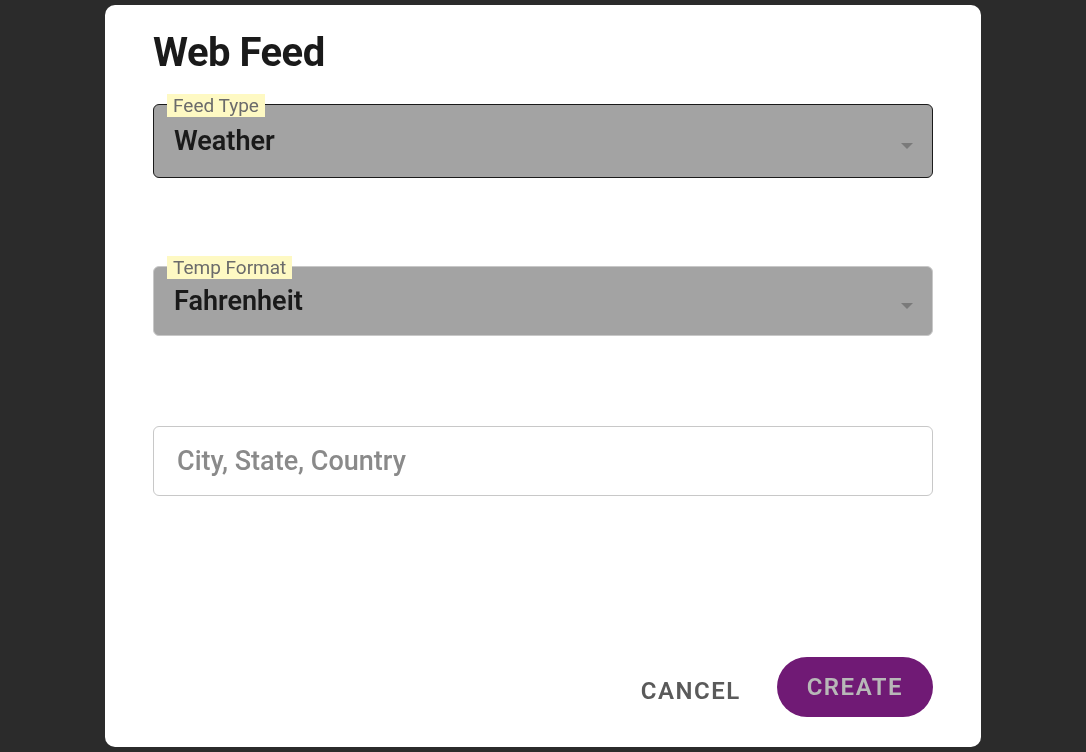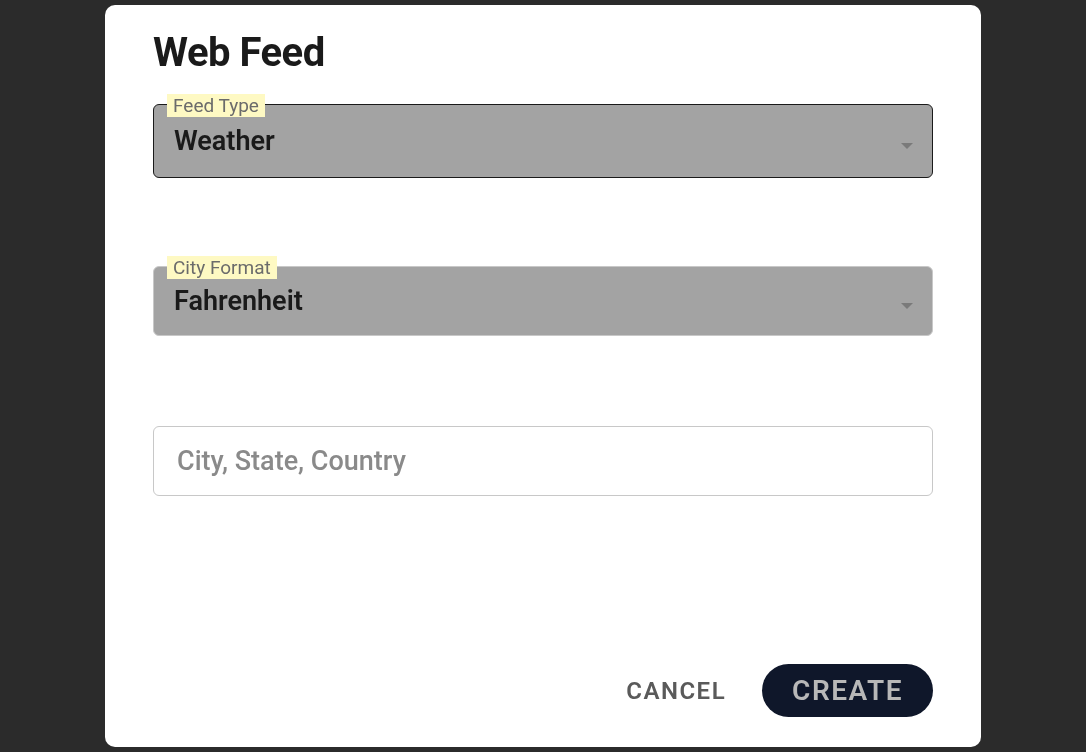--- a/index.html
+++ b/index.html
@@ -123,27 +123,27 @@
       border: none;
       font-size: 24px;
       font-weight: 600;
       letter-spacing: 1.5px;
       color: #5a5a5a;
       cursor: pointer;
       padding: 12px 8px;
       font-family: inherit;
     }
     .btn-create {
-      background: #0f172a;
+      background: #701a75;
       border: none;
-      font-size: 28px;
+      font-size: 24px;
       font-weight: 600;
       letter-spacing: 1.5px;
       color: #b8b8b8;
-      padding: 10px 30px;
+      padding: 16px 30px;
       border-radius: 30px;
       cursor: not-allowed;
       font-family: inherit;
     }
   </style>
 </head>
 <body>
 
 <div class="dialog">
   <h1 class="dialog-title">Web Feed</h1>
@@ -158,21 +158,21 @@
               <path d="M1 1 L7 7 L13 1 Z"></path>
             </svg>
         </span>
       </div>
     </div>
   </div>
 
   <div class="field-row">
 
     <div class="field">
-      <span class="field-label">City Format</span>
+      <span class="field-label">Temp Format</span>
       <div class="select-box">
         <span>Fahrenheit</span>
         <span class="dropdown-icon">
           <svg viewBox="0 0 14 8">
               <path d="M1 1 L7 7 L13 1 Z"></path>
             </svg>
         </span>
       </div>
     </div>
   </div>

